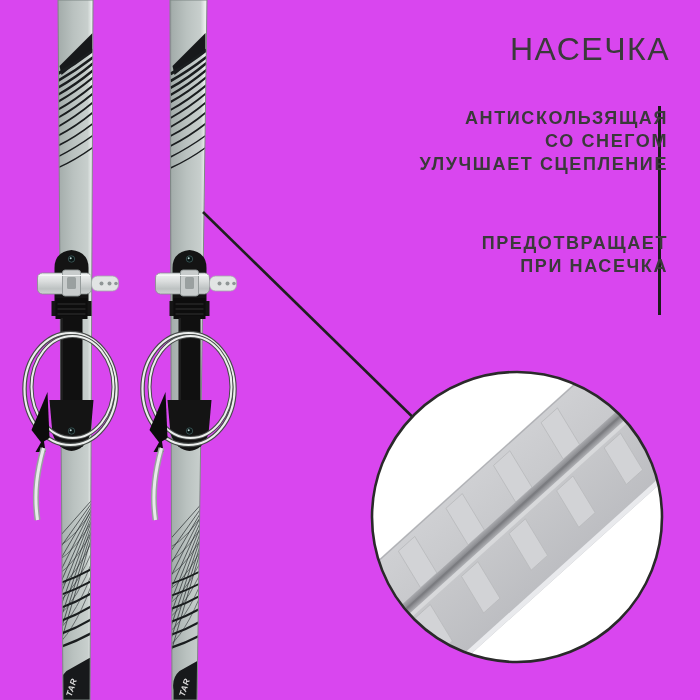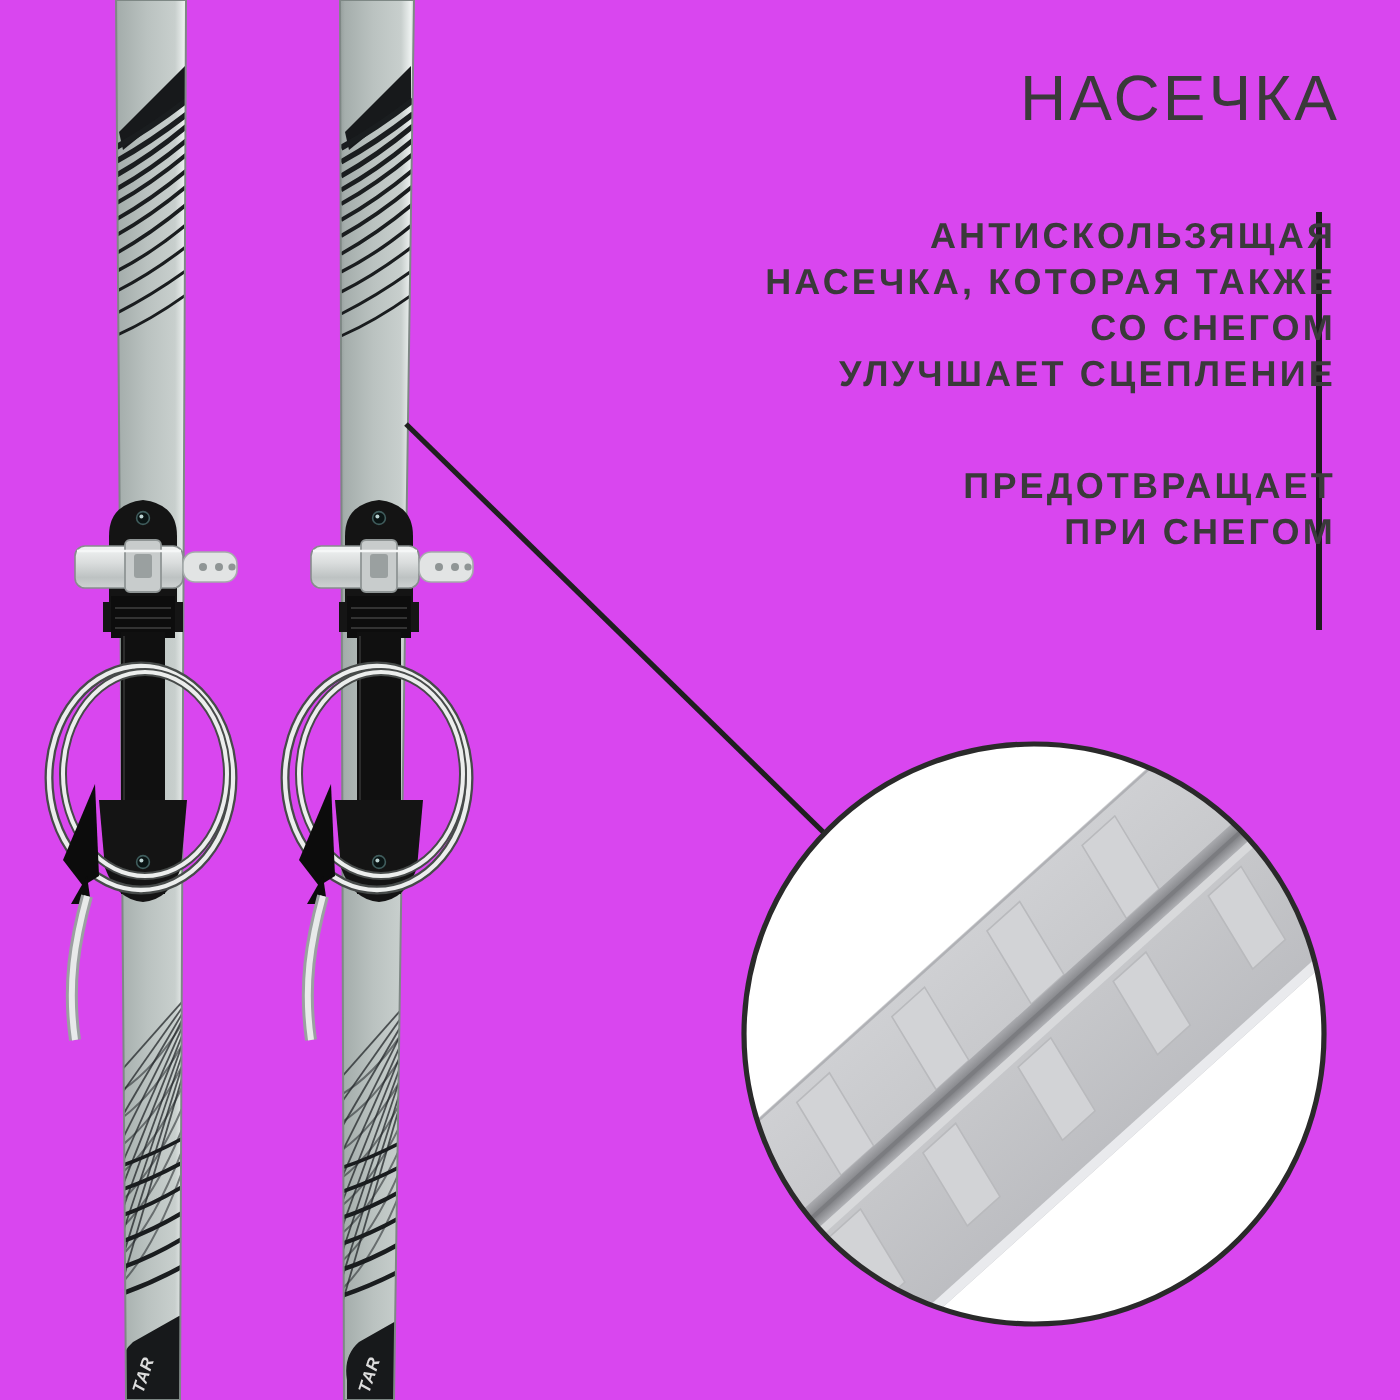--- a/index.html
+++ b/index.html
@@ -222,23 +222,22 @@
       <circle class="circle-edge" cx="517" cy="517" r="145"></circle>
     </g>
   </svg>
 
   <h1 class="page-title">НАСЕЧКА</h1>
 
   <div class="vrule"></div>
 
   <div class="para para1">
     <span>АНТИСКОЛЬЗЯЩАЯ</span>
-    <span>НАСЕЧКА, КОТОРАЯ ТАКЖЕ</span>
     <span>СО СНЕГОМ</span>
     <span>УЛУЧШАЕТ СЦЕПЛЕНИЕ</span>
   </div>
 
   <div class="para para2">
     <span>ПРЕДОТВРАЩАЕТ</span>
-    <span>ПРИ СНЕГОМ</span>
+    <span>ПРИ НАСЕЧКА</span>
   </div>
 
 </div>
 
 </body></html>

